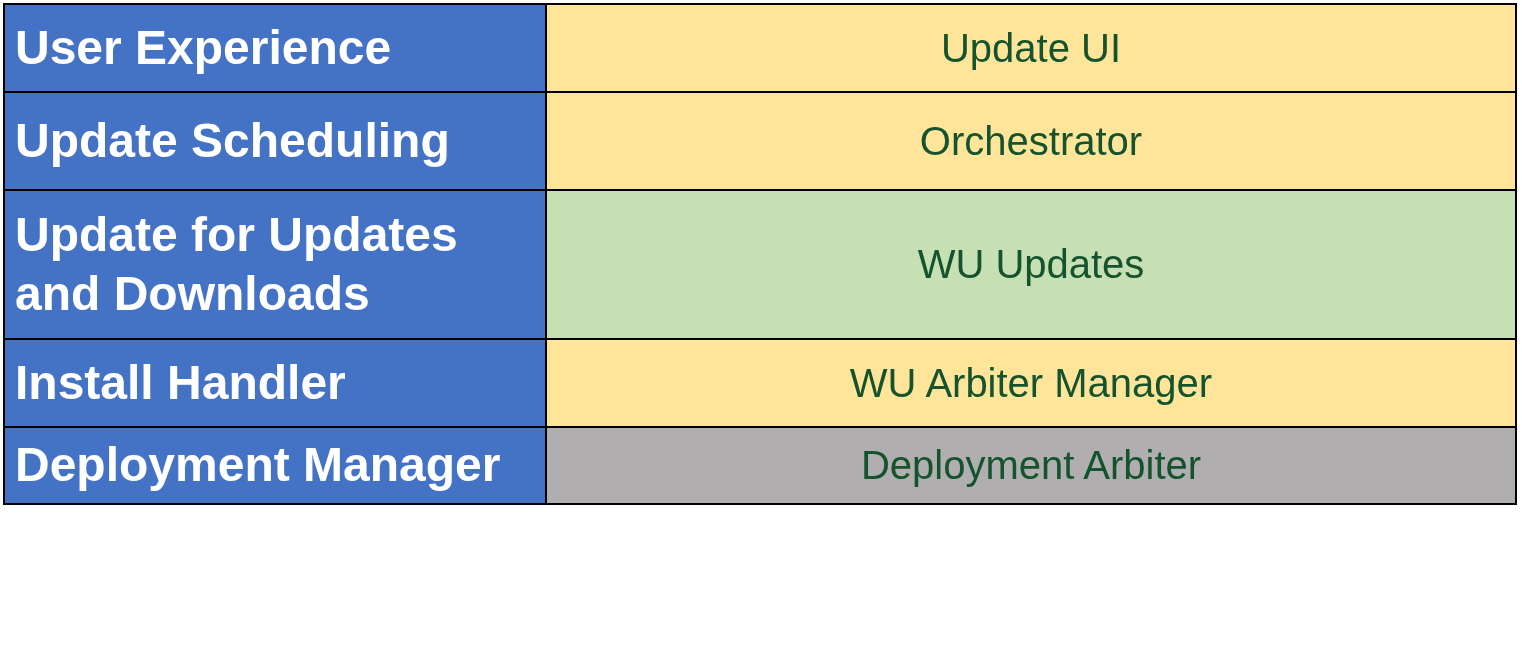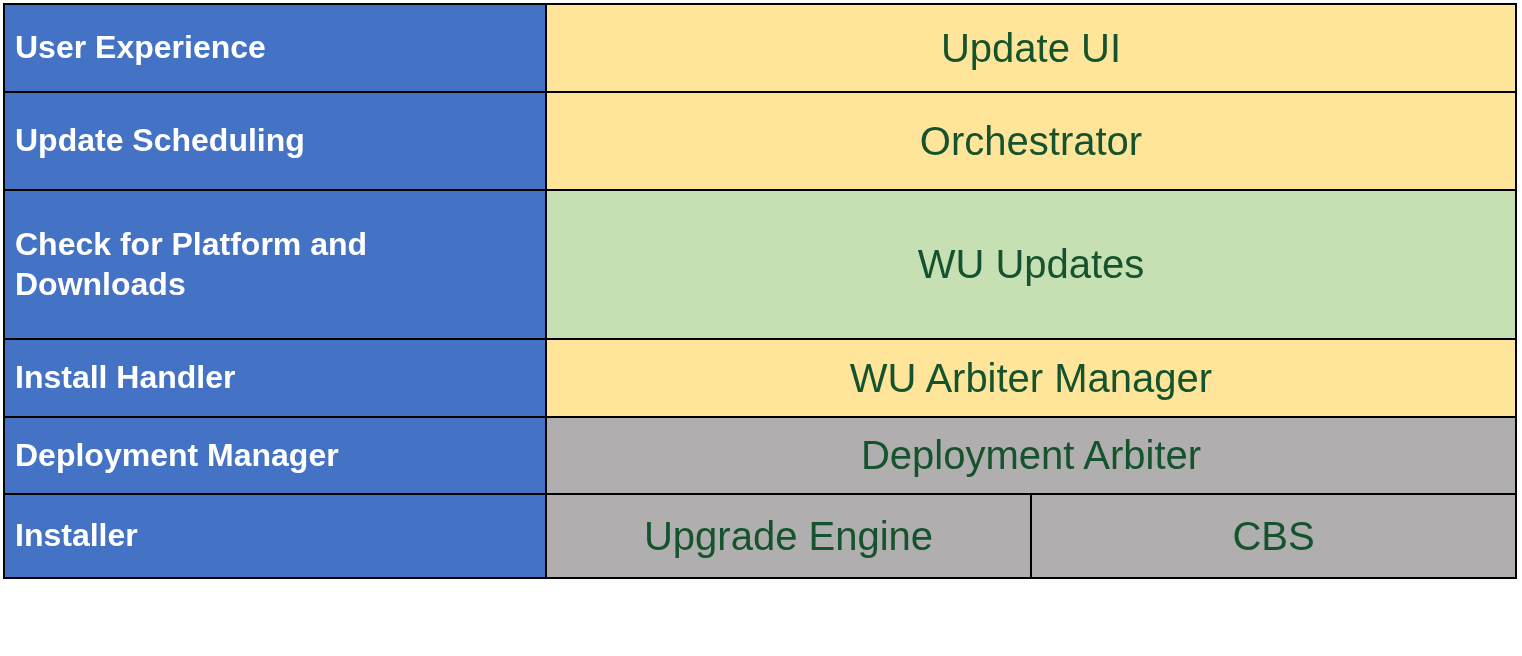--- a/index.html
+++ b/index.html
@@ -54,21 +54,21 @@
     font-size: 41px;
     text-align: center;
     white-space: nowrap;
   }
 
   
   .stage {
     background: #4472C4;
     color: #ffffff;
     font-weight: bold;
-    font-size: 32px;
+    font-size: 48px;
     text-align: left;
     line-height: 1.22;
   }
 
   
   .comp {
     color: #14532d;
     font-weight: normal;
     font-size: 40px;
     text-align: center;
@@ -76,21 +76,21 @@
   }
   .fill-yellow { background: #FFE599; }
   .fill-green  { background: #C6DFB3; }
   .fill-gray   { background: #B0AEAE; text-align: center; }
 
   
   .r-head  { height: 86px; }
   .r-1     { height: 88px; }
   .r-2     { height: 98px; }
   .r-3     { height: 149px; }
-  .r-4     { height: 78px; margin-top: 36px; }
+  .r-4     { height: 88px; margin-top: 36px; }
   .r-5     { height: 77px; margin-left: 20px; }
   .r-6     { height: 84px; }
 </style>
 </head>
 <body>
 
 <table class="uup-table">
   <colgroup>
     <col class="c-left">
     <col class="c-mid">
@@ -102,33 +102,28 @@
       <td class="stage">User Experience</td>
       <td class="comp fill-yellow" colspan="2">Update UI</td>
     </tr>
 
     <tr class="r-2">
       <td class="stage">Update Scheduling</td>
       <td class="comp fill-yellow" colspan="2">Orchestrator</td>
     </tr>
 
     <tr class="r-3">
-      <td class="stage">Check for Platform and Downloads</td>
+      <td class="stage">Update for Updates and Downloads</td>
       <td class="comp fill-green" colspan="2">WU Updates</td>
     </tr>
 
     <tr class="r-4">
       <td class="stage">Install Handler</td>
       <td class="comp fill-yellow" colspan="2">WU Arbiter Manager</td>
     </tr>
 
     <tr class="r-5">
       <td class="stage">Deployment Manager</td>
       <td class="comp fill-gray" colspan="2">Deployment Arbiter</td>
     </tr>
 
-    <tr class="r-6">
-      <td class="stage">Installer</td>
-      <td class="comp fill-gray">Upgrade Engine</td>
-      <td class="comp fill-gray">CBS</td>
-    </tr>
   </tbody>
 </table>
 
 </body></html>

